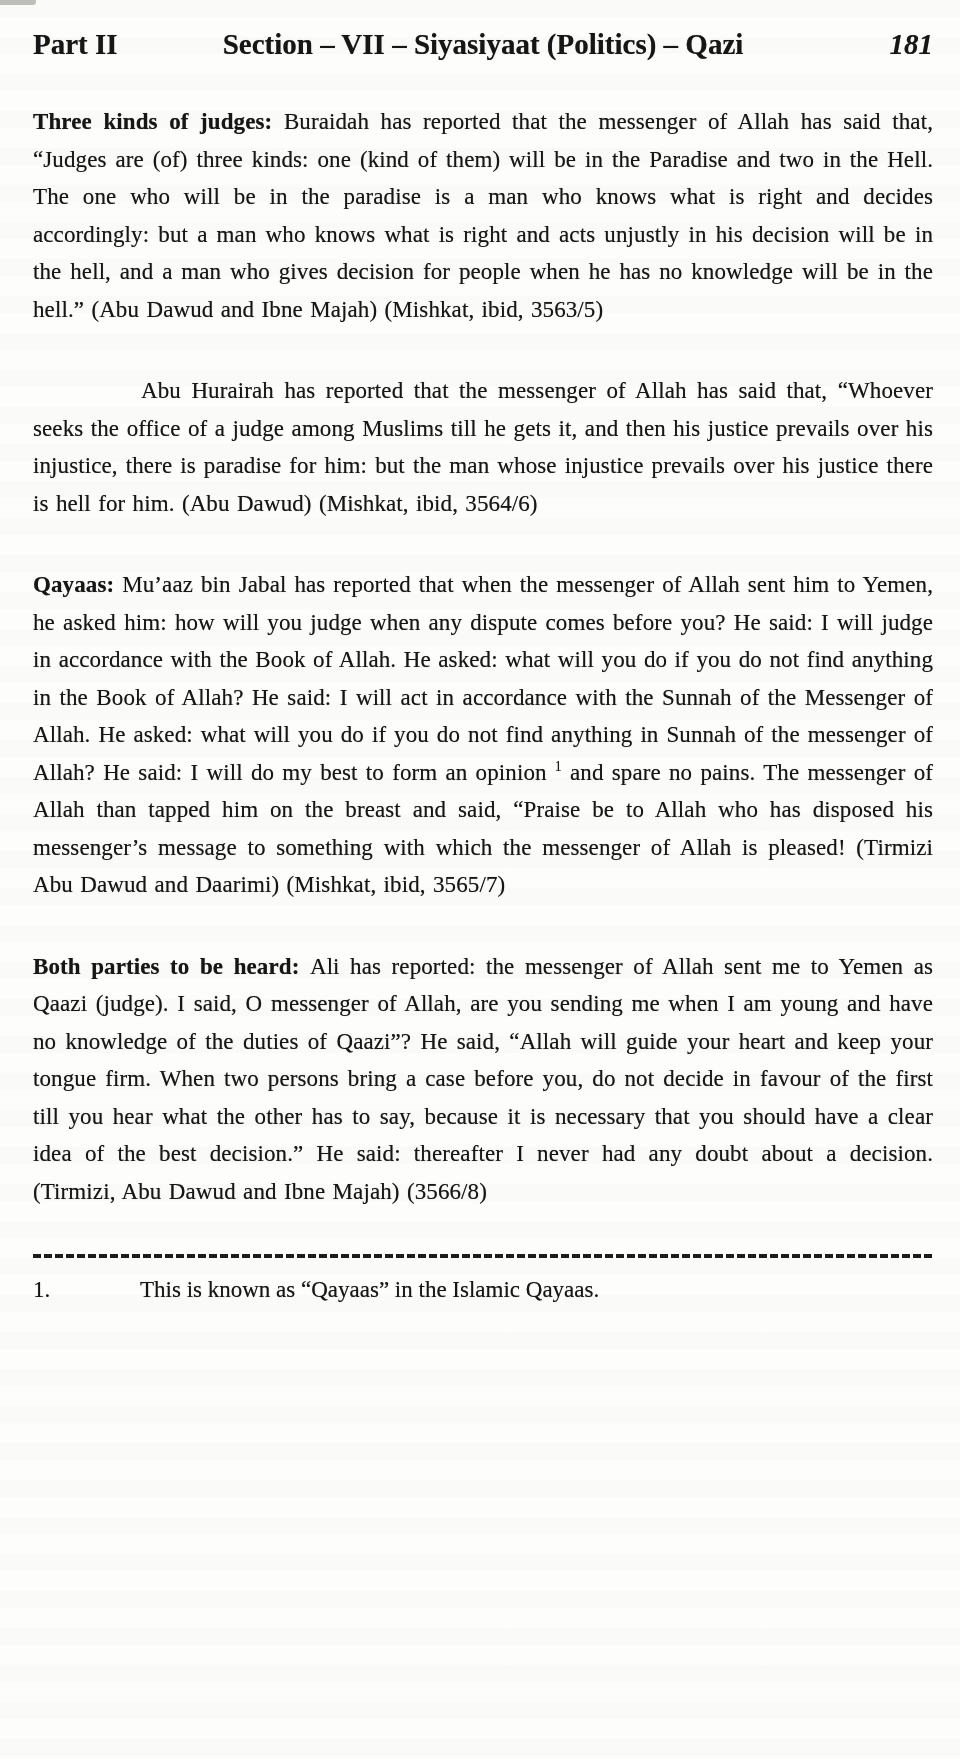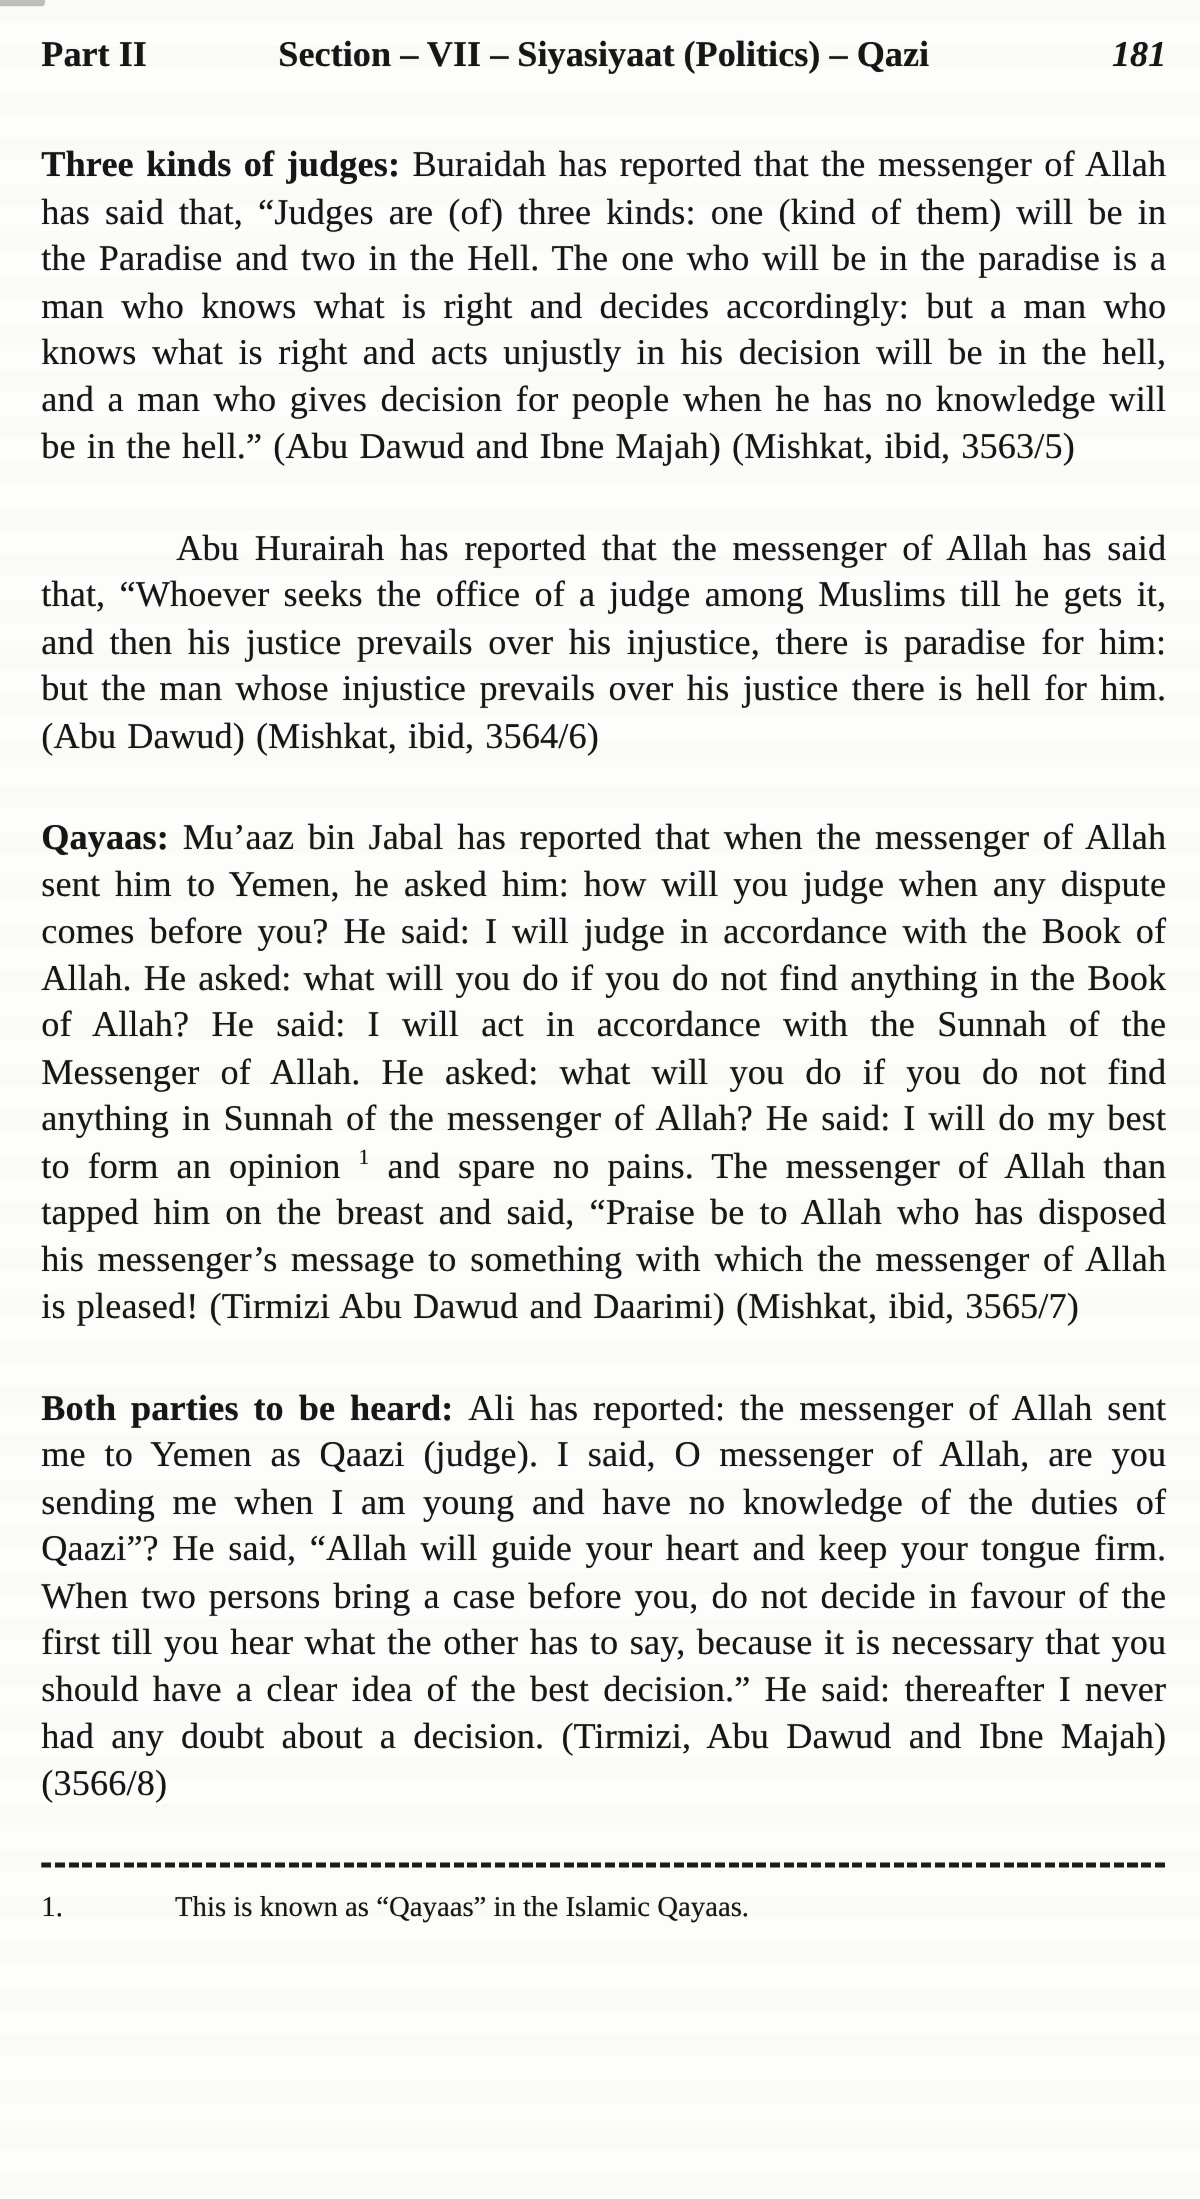--- a/index.html
+++ b/index.html
@@ -31,28 +31,28 @@
     opacity: 0.55;
     border-radius: 0 0 3px 0;
   }
   .header {
     display: grid;
     grid-template-columns: 1fr auto 1fr;
     align-items: baseline;
     font-weight: bold;
     font-size: 29px;
     line-height: 37px;
-    margin-bottom: 51px;
+    margin-bottom: 40px;
   }
   .header .h-left  { justify-self: start; }
   .header .h-center{ justify-self: center; text-align: left; }
   .header .h-right { justify-self: end; font-style: italic; }
   .content p.para {
     margin: 0 0 44px 0;
-    font-size: 29px;
+    font-size: 23px;
     line-height: 37.5px;
     text-align: justify;
     word-spacing: 1.5px;
     letter-spacing: 0.1px;
   }
   .content p.para.indent { text-indent: 108px; }
   .content .bold { font-weight: bold; }
   .content sup.fnref {
     font-size: 0.6em;
     vertical-align: 0.62em;

